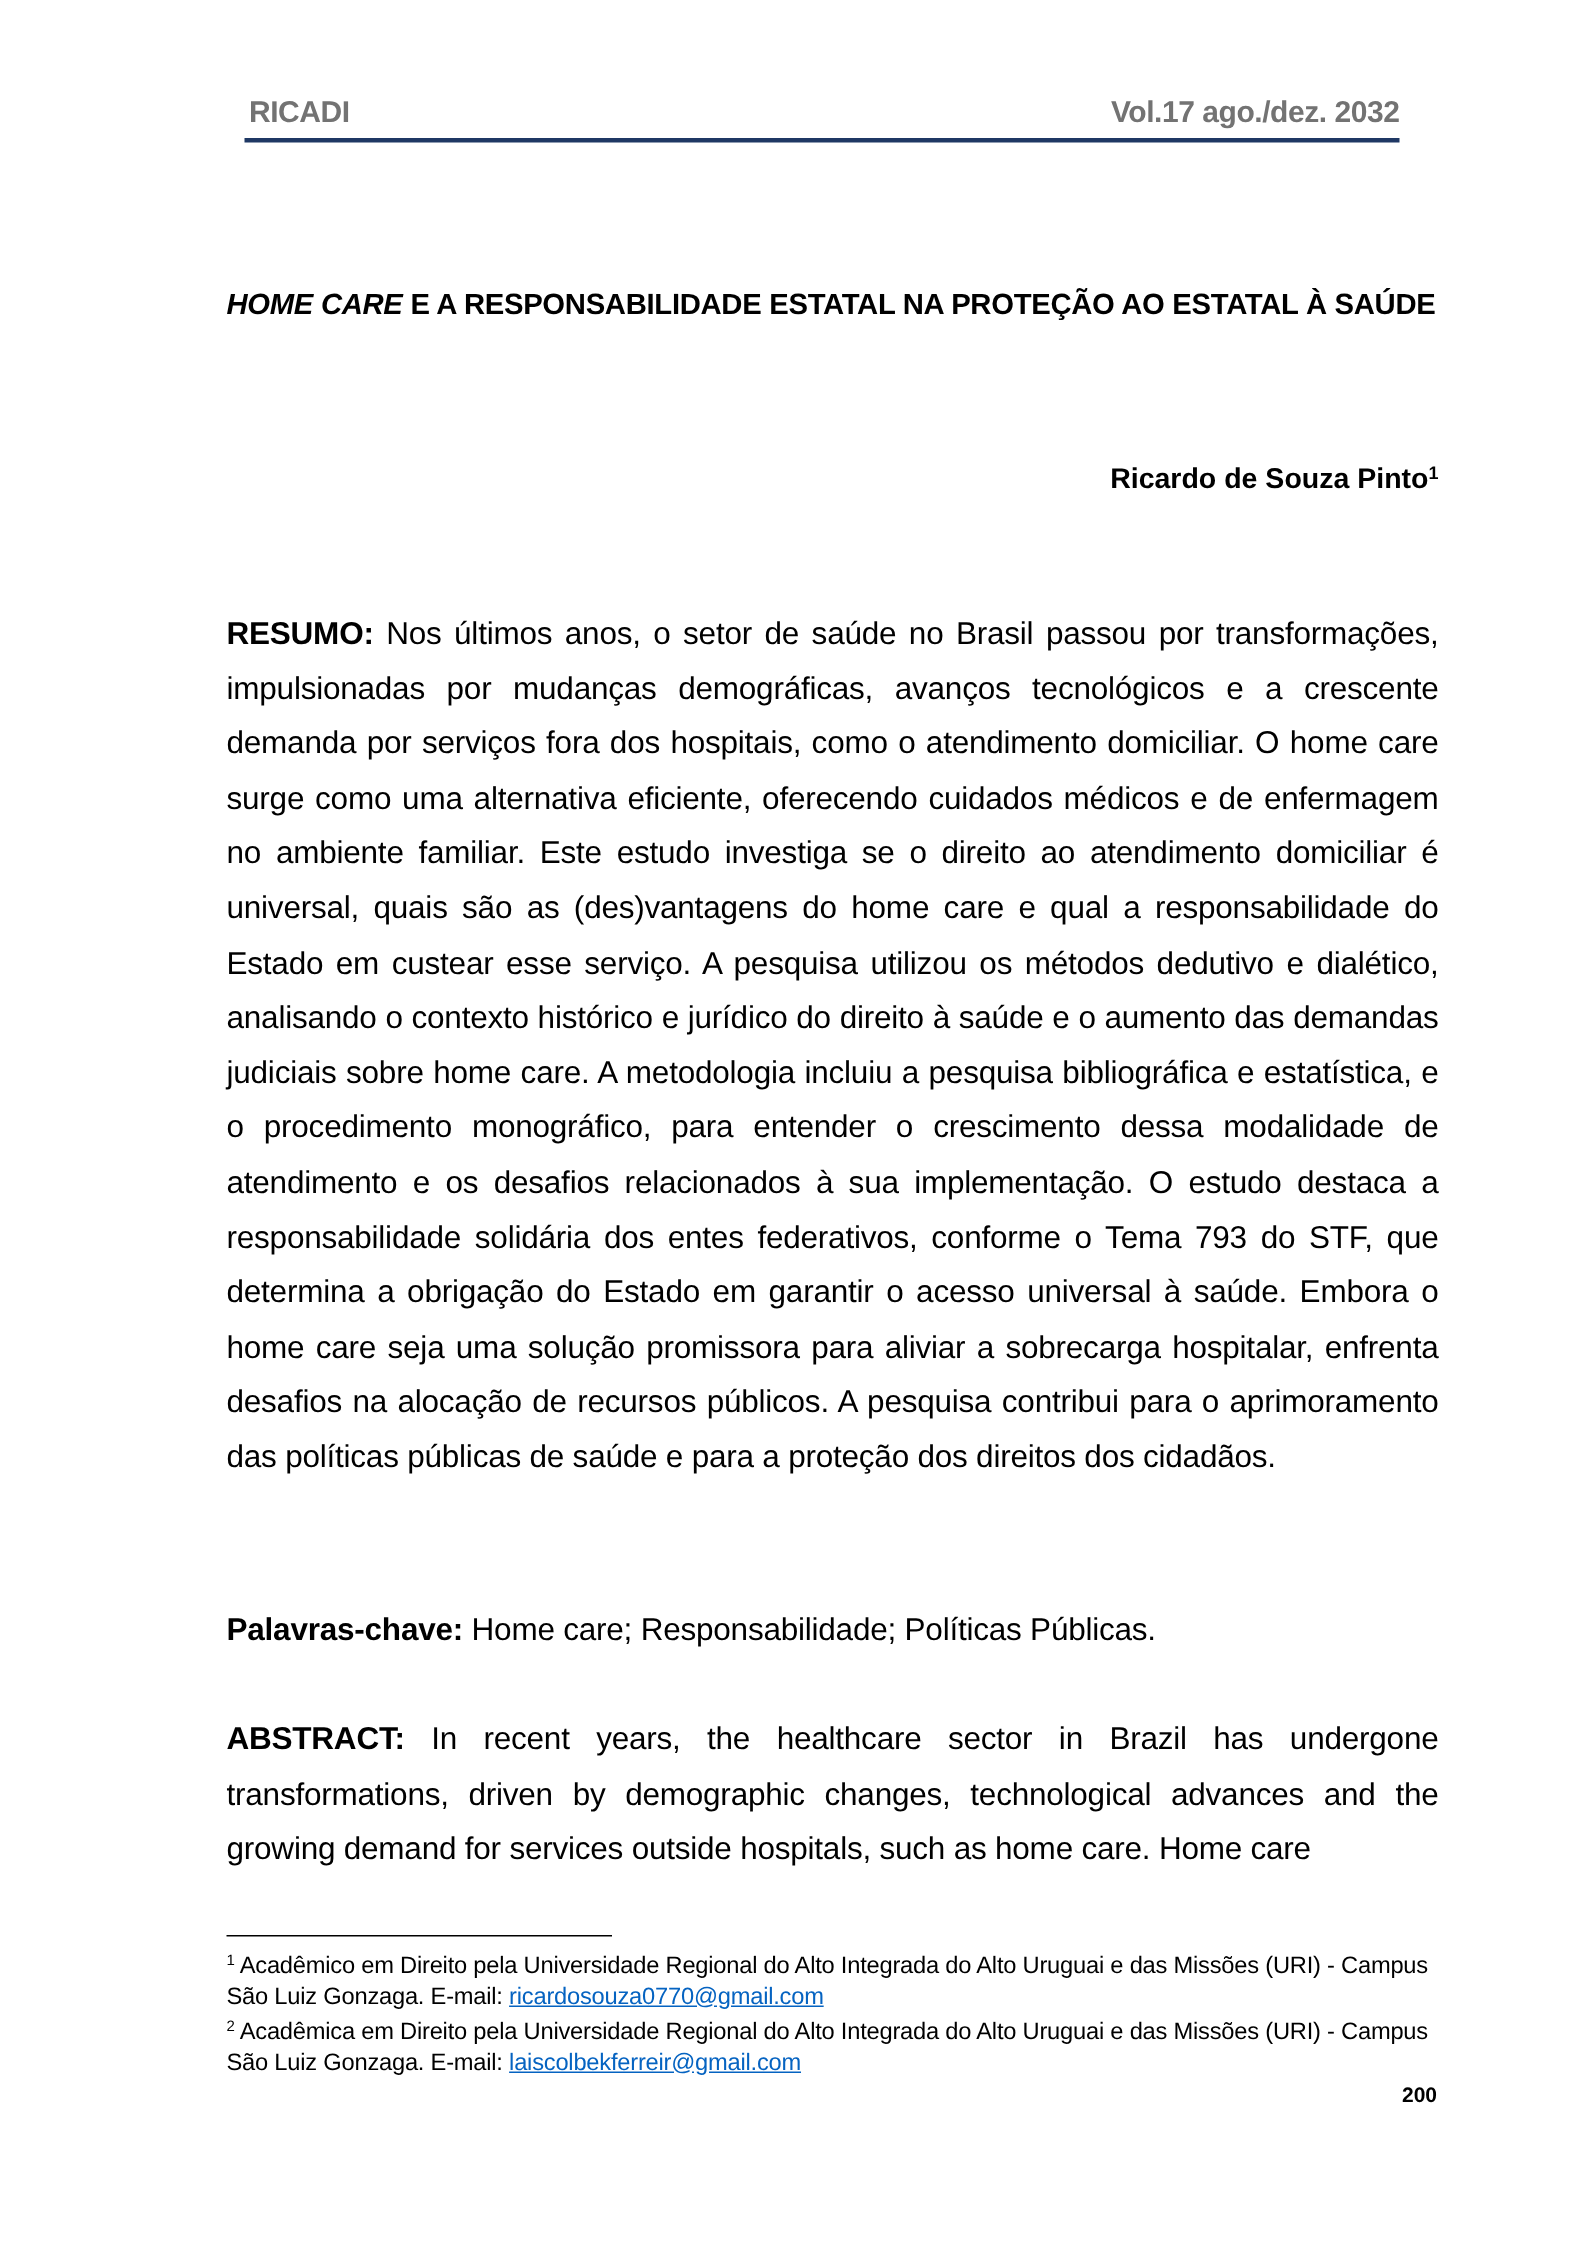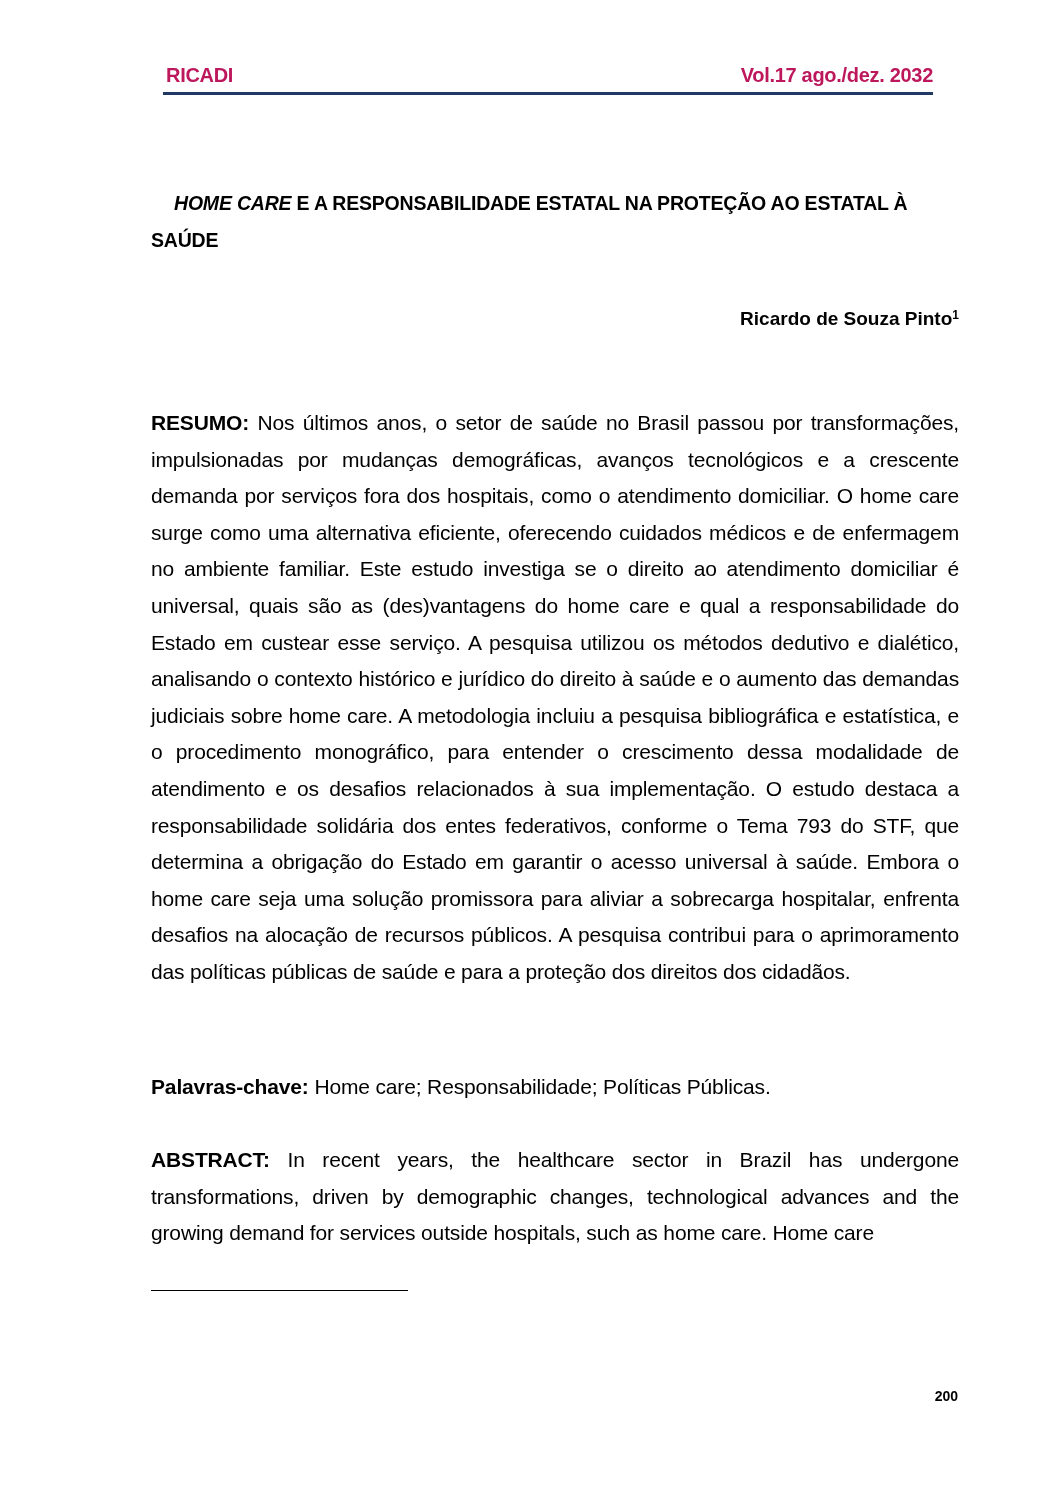--- a/index.html
+++ b/index.html
@@ -1,26 +1,26 @@
 <!DOCTYPE html>
 <html><head>
 <meta charset="utf-8">
 <style>
   html, body { margin: 0; padding: 0; background: #ffffff; }
   body { width: 1058px; height: 1497px; position: relative; overflow: hidden;
          font-family: "Liberation Sans", sans-serif; color: #000; }
   .header { position: absolute; left: 163px; top: 62px; width: 770px; height: 30px;
             border-bottom: 3px solid #1f3864; }
   .header span { position: absolute; top: 2px; font-weight: bold; font-size: 20px;
-                 color: #be185d; letter-spacing: -0.3px; }
+                 color: #737373; letter-spacing: -0.3px; }
   .header .journal { left: 3px; }
   .header .volume { right: 0; }
   .title { position: absolute; left: 151px; top: 185px; width: 808px;
            font-weight: bold; font-size: 19.5px; line-height: 37px; letter-spacing: -0.2px; }
-  .title i { font-style: italic; margin-left: 23px; }
+  .title i { font-style: italic; }
   .authors { position: absolute; right: 99px; top: 297px; text-align: left;
              font-weight: bold; font-size: 19px; line-height: 36px; }
   .authors sup { font-size: 12px; vertical-align: 6px; }
   .para { position: absolute; left: 151px; width: 808px; font-size: 21px;
           line-height: 36.6px; text-align: justify; letter-spacing: -0.15px; }
   .para b { font-weight: bold; }
   .resumo { top: 405px; }
   .keywords { top: 1069px; }
   .abstract { top: 1142px; }
   .fn-rule { position: absolute; left: 151px; top: 1290px; width: 257px; height: 1px; background: #000; }
@@ -46,15 +46,17 @@
 
 <div class="para resumo"><b>RESUMO:</b><span> Nos últimos anos, o setor de saúde no Brasil passou por transformações, impulsionadas por mudanças demográficas, avanços tecnológicos e a crescente demanda por serviços fora dos hospitais, como o atendimento domiciliar. O home care surge como uma alternativa eficiente, oferecendo cuidados médicos e de enfermagem no ambiente familiar. Este estudo investiga se o direito ao atendimento domiciliar é universal, quais são as (des)vantagens do home care e qual a responsabilidade do Estado em custear esse serviço. A pesquisa utilizou os métodos dedutivo e dialético, analisando o contexto histórico e jurídico do direito à saúde e o aumento das demandas judiciais sobre home care. A metodologia incluiu a pesquisa bibliográfica e estatística, e o procedimento monográfico, para entender o crescimento dessa modalidade de atendimento e os desafios relacionados à sua implementação. O estudo destaca a responsabilidade solidária dos entes federativos, conforme o Tema 793 do STF, que determina a obrigação do Estado em garantir o acesso universal à saúde. Embora o home care seja uma solução promissora para aliviar a sobrecarga hospitalar, enfrenta desafios na alocação de recursos públicos. A pesquisa contribui para o aprimoramento das políticas públicas de saúde e para a proteção dos direitos dos cidadãos.</span></div>
 
 <div class="para keywords"><b>Palavras-chave:</b><span> Home care; Responsabilidade; Políticas Públicas.</span></div>
 
 <div class="para abstract"><b>ABSTRACT:</b><span> In recent years, the healthcare sector in Brazil has undergone transformations, driven by demographic changes, technological advances and the growing demand for services outside hospitals, such as home care. Home care</span></div>
 
 <div class="fn-rule"></div>
 
 <div class="footnotes">
+  <div><sup>1</sup><span> Acadêmico em Direito pela Universidade Regional do Alto Integrada do Alto Uruguai e das Missões (URI) - Campus São Luiz Gonzaga. E-mail: </span><a>ricardosouza0770@gmail.com</a></div>
+  <div><sup>2</sup><span> Acadêmica em Direito pela Universidade Regional do Alto Integrada do Alto Uruguai e das Missões (URI) - Campus São Luiz Gonzaga. E-mail: </span><a>laiscolbekferreir@gmail.com</a></div>
 </div>
 
 <div class="pagenum">200</div>
 
 </body></html>

